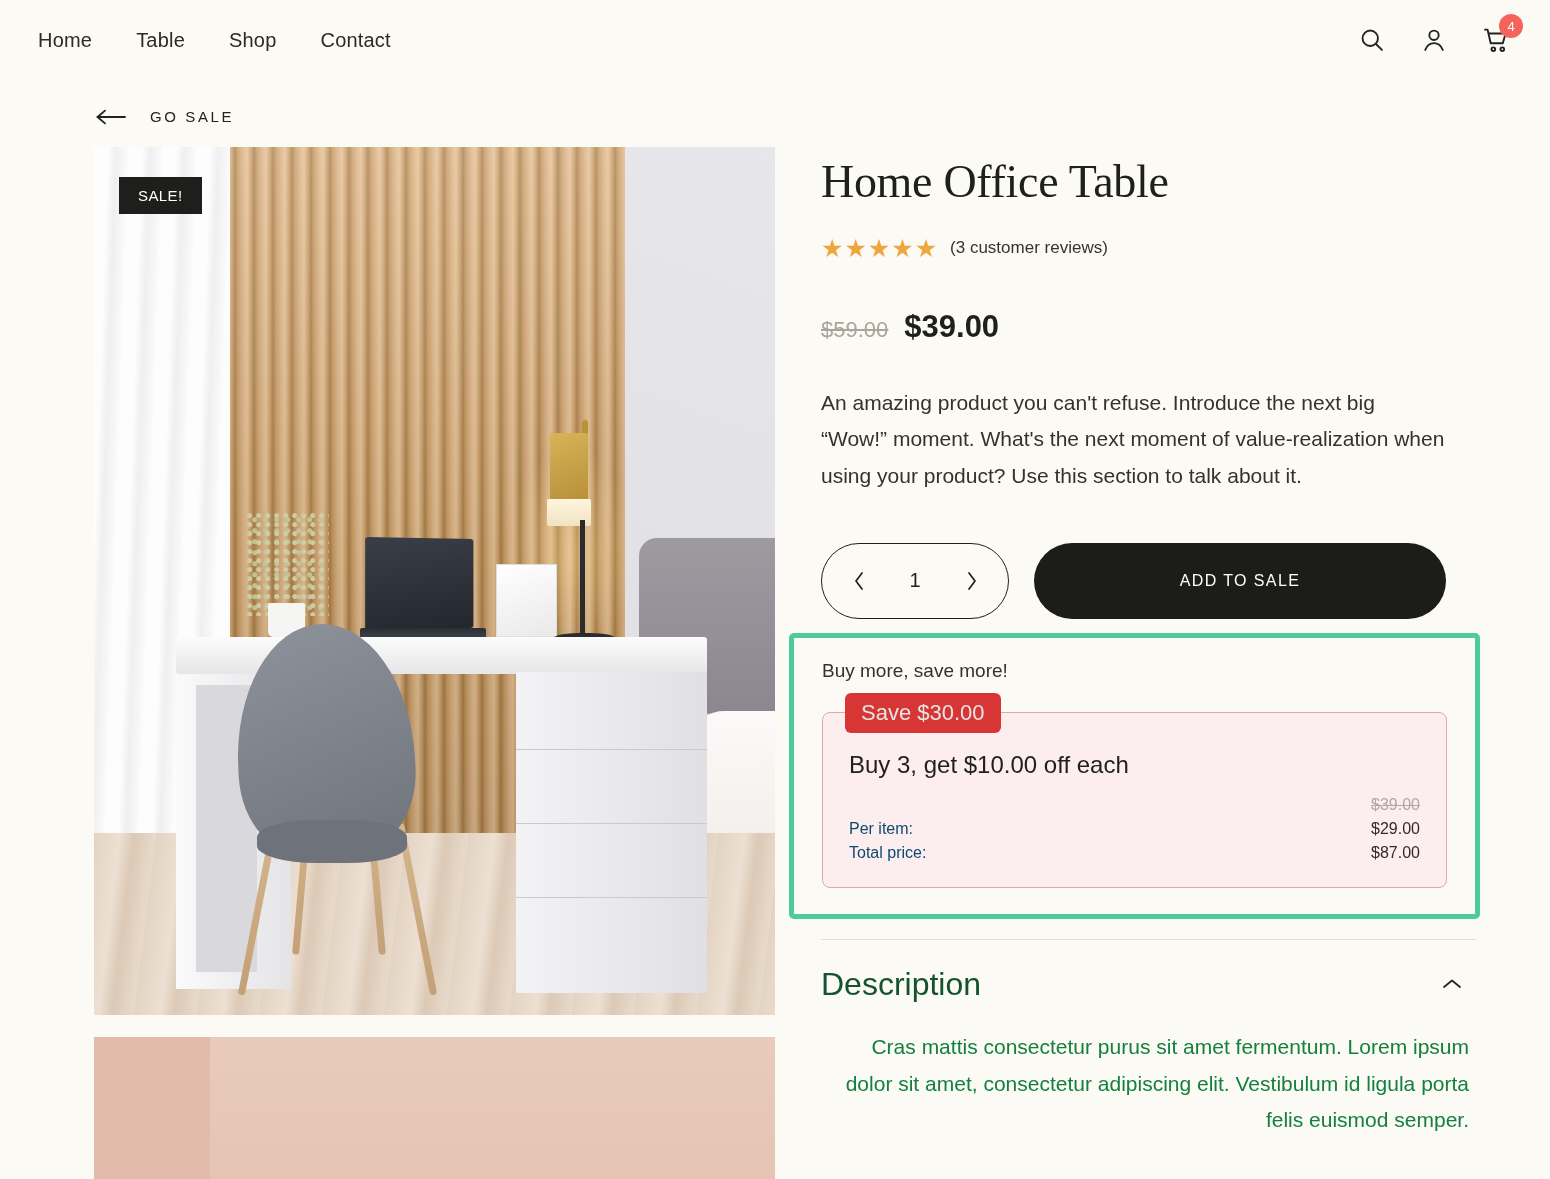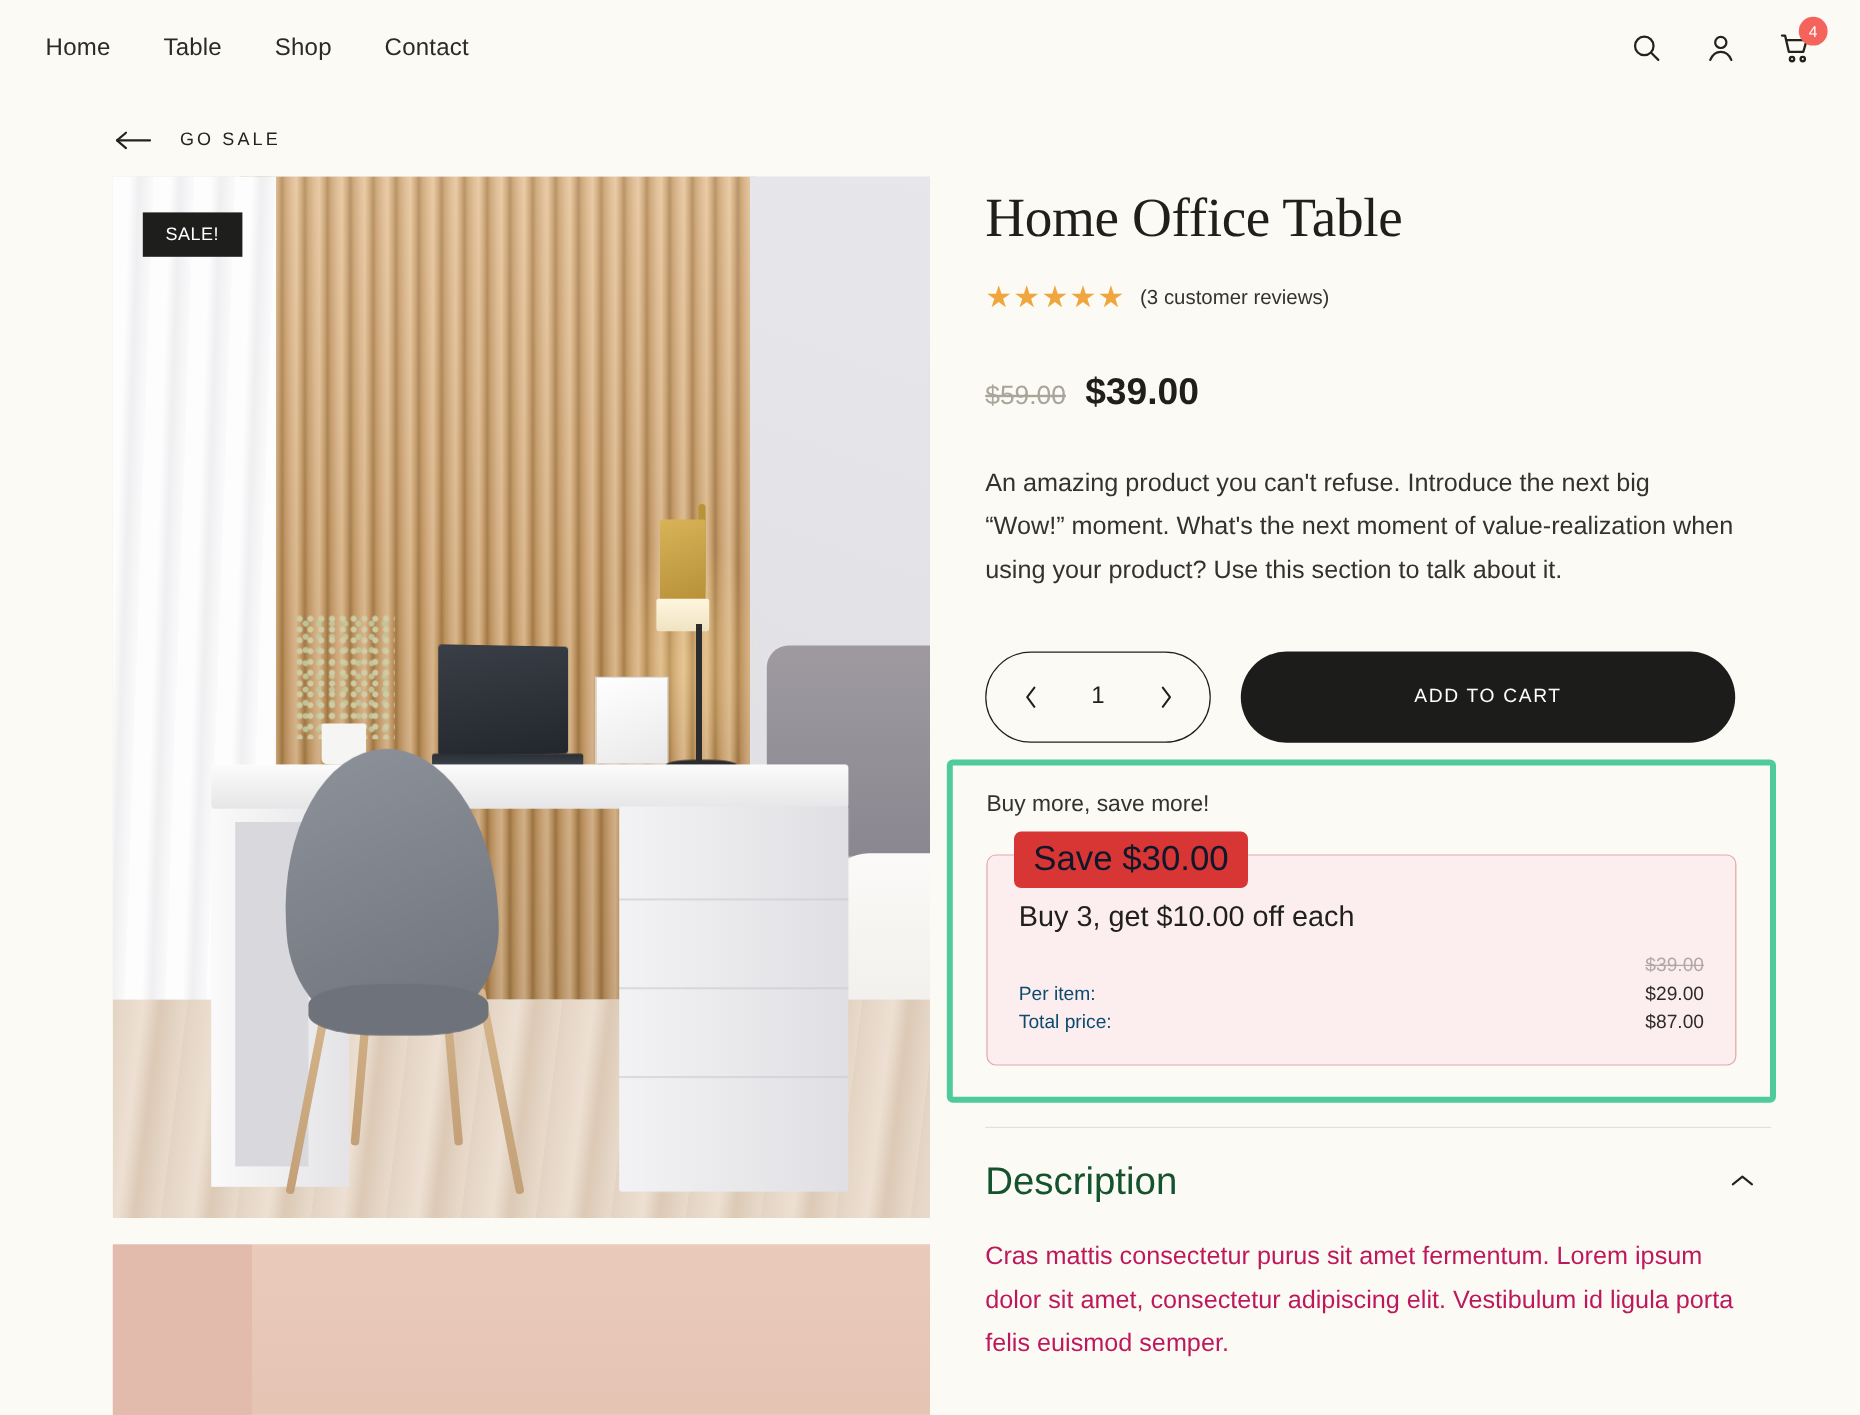--- a/index.html
+++ b/index.html
@@ -259,22 +259,22 @@
     padding: 22px 28px 26px 28px; background: #FBFAF4;
   }
   .bulk-heading { font-size: 19px; color: #33322E; }
   .tier {
     position: relative; margin-top: 30px;
     border: 1px solid #E2A9A9; border-radius: 8px;
     background: #FCEDEE; padding: 34px 26px 22px 26px;
   }
   .save-badge {
     position: absolute; top: -20px; left: 22px;
-    background: #D83535; color: #0f172a; border-radius: 6px;
-    font-size: 29px; padding: 7px 16px; font-weight: 500;
+    background: #D83535; color: #e5e5e5; border-radius: 6px;
+    font-size: 22px; padding: 7px 16px; font-weight: 500;
     white-space: nowrap;
     text-align: center;
   }
   .tier-title { font-size: 24px; color: #1F1F1C; margin-top: 4px; }
   .tier-table { margin-top: 14px; }
   .tier-line {
     display: flex; justify-content: space-between; align-items: baseline;
     font-size: 16px; color: #2D2C29; padding: 3px 0;
   }
   .tier-line.struck .v { color: #B0A9A7; text-decoration: line-through; }
@@ -282,22 +282,23 @@
 
   .divider { height: 1px; background: #E3E0D8; margin: 20px 0 0 0; width: 655px; }
 
   
   .accordion-head {
     display: flex; align-items: center; justify-content: space-between;
     padding: 26px 14px 26px 0; cursor: pointer; width: 655px;
   }
   .accordion-title { font-size: 32px; color: #14532d; }
   .accordion-body {
-    font-size: 21px; line-height: 1.75; color: #be185d; max-width: 648px;
+    font-size: 21px; line-height: 1.75; color: #15803d; max-width: 648px;
     padding-bottom: 20px;
+    text-align: right;
   }
   svg { display: block; }
 </style>
 </head>
 <body>
 
 <div class="page">
 
   <div class="header">
     <nav class="nav">
@@ -431,21 +432,21 @@
           </button>
           <span class="qty-val">1</span>
           <button class="qty-btn">
             <span>
               <svg width="13" height="20" viewBox="0 0 13 20" fill="none" stroke="#1F1F1C" stroke-width="1.7">
                 <polyline points="4,2 10,10 4,18" stroke-linecap="round" stroke-linejoin="round"></polyline>
               </svg>
             </span>
           </button>
         </div>
-        <button class="atc">ADD TO CART</button>
+        <button class="atc">ADD TO SALE</button>
       </div>
 
       <div class="bulk-outline">
         <div class="bulk-heading">Buy more, save more!</div>
 
         <div class="tier">
           <div class="save-badge">Save $30.00</div>
           <div class="tier-title">Buy 3, get $10.00 off each</div>
 
           <div class="tier-table">

